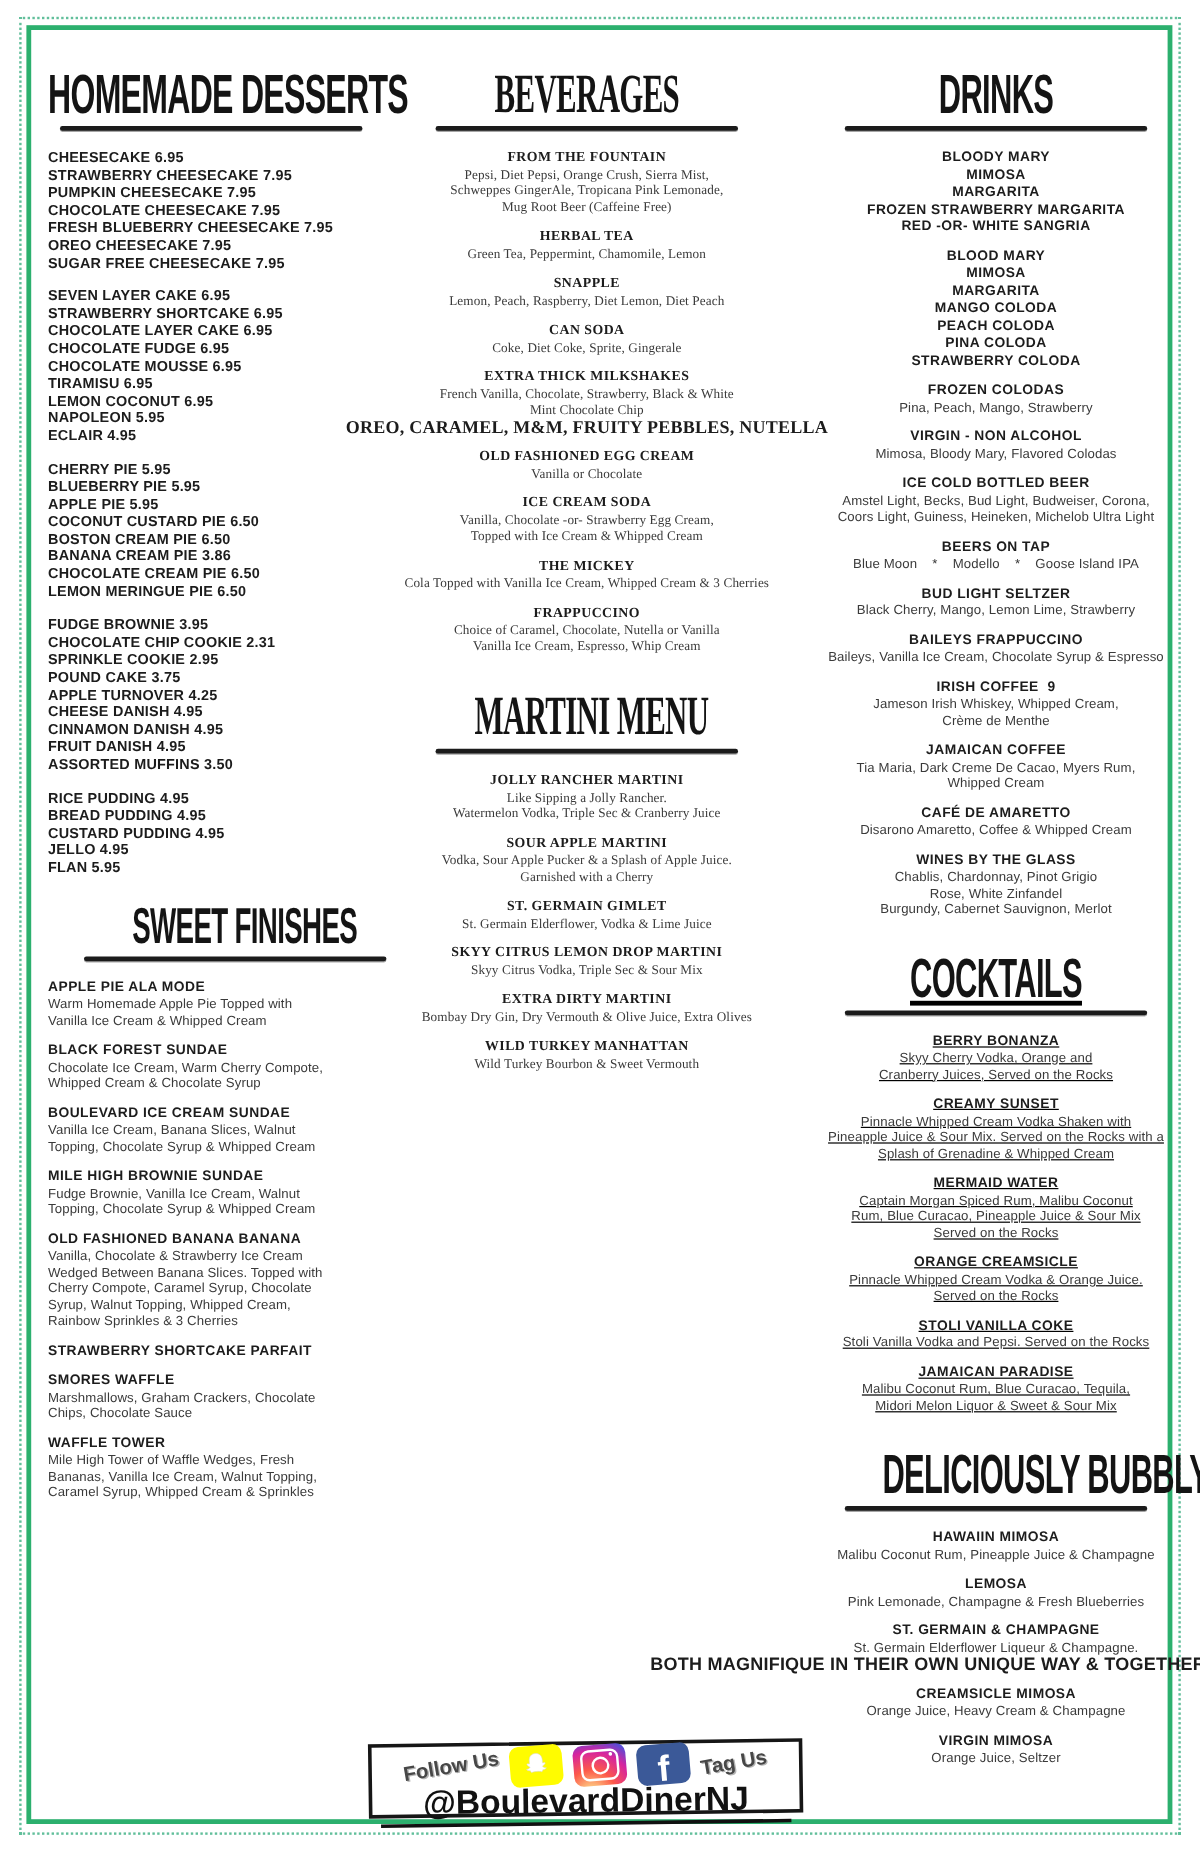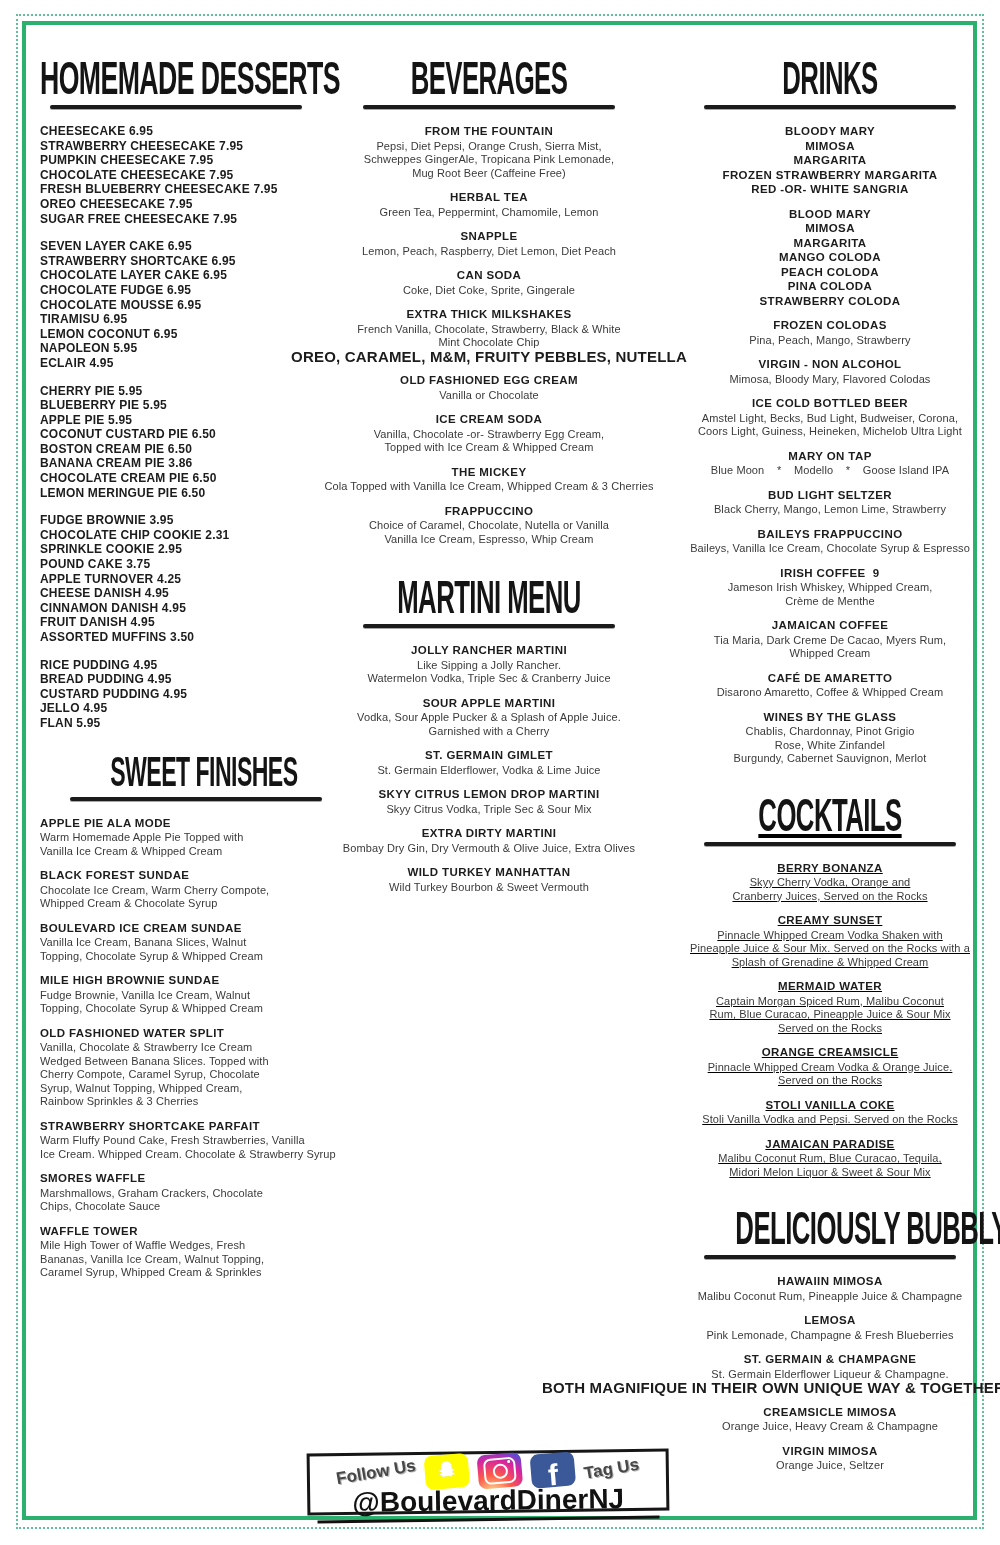--- a/index.html
+++ b/index.html
@@ -3,21 +3,21 @@
 <meta charset="utf-8">
 <style>
   html,body{margin:0;padding:0;background:#fff;}
   body{width:1000px;height:1545px;font-family:"Liberation Sans",sans-serif;position:relative;}
   .page{position:relative;width:1000px;height:1545px;background:#fff;overflow:hidden;}
   .border-dotted{position:absolute;top:14px;left:16px;right:16px;bottom:16px;border:2px dotted var(--border-green-dotted,#62bf9b);pointer-events:none;}
   .border-solid{position:absolute;top:21px;left:22px;right:23px;bottom:25px;border:4px solid var(--border-green,#2cb06e);pointer-events:none;}
   .columns{position:absolute;top:0;left:0;right:0;bottom:0;}
   .col{position:absolute;top:55px;}
   .col-left{left:40px;width:312px;text-align:left;}
-  .col-mid{left:322px;width:334px;text-align:center;}
+  .col-mid{left:322px;width:334px;text-align:center;font-family:Liberation Serif, serif;}
   .col-right{left:661px;width:338px;text-align:center;}
   .sec{margin-bottom:20px;}
   .sec-head{margin-bottom:15px;}
   .sec-title{font-weight:bold;font-size:46px;line-height:1;color:#141414;white-space:nowrap;transform:scaleX(0.56);transform-origin:center top;letter-spacing:-1px;}
   .col-left .sec-homemade-desserts .sec-title{transform-origin:left top;transform:scaleX(0.58);}
   .sec-sweet-finishes .sec-title{font-size:42px;transform:scaleX(0.55);}
   .sec-underline{width:252px;height:4px;background:#1b1b1b;margin:4px auto 0;border-radius:2px/50%;box-shadow:0 1px 0 rgba(0,0,0,.35);}
   .sec-homemade-desserts .sec-underline{margin-left:10px;}
   .group{margin-bottom:13px;}
   .group:last-child{margin-bottom:0;}
@@ -218,35 +218,31 @@
               </div>
             </div>
             <div class="item-block">
               <div class="item-name tline">MILE HIGH BROWNIE SUNDAE</div>
               <div class="item-desc">
                 <div class="tline">Fudge Brownie, Vanilla Ice Cream, Walnut</div>
                 <div class="tline">Topping, Chocolate Syrup &amp; Whipped Cream</div>
               </div>
             </div>
             <div class="item-block">
-              <div class="item-name tline">OLD FASHIONED WATER SPLIT</div>
+              <div class="item-name tline">OLD FASHIONED BANANA BANANA</div>
               <div class="item-desc">
                 <div class="tline">Vanilla, Chocolate &amp; Strawberry Ice Cream</div>
                 <div class="tline">Wedged Between Banana Slices. Topped with</div>
                 <div class="tline">Cherry Compote, Caramel Syrup, Chocolate</div>
                 <div class="tline">Syrup, Walnut Topping, Whipped Cream,</div>
                 <div class="tline">Rainbow Sprinkles &amp; 3 Cherries</div>
               </div>
             </div>
             <div class="item-block">
               <div class="item-name tline">STRAWBERRY SHORTCAKE PARFAIT</div>
-              <div class="item-desc">
-                <div class="tline">Warm Fluffy Pound Cake, Fresh Strawberries, Vanilla</div>
-                <div class="tline">Ice Cream. Whipped Cream. Chocolate &amp; Strawberry Syrup</div>
-              </div>
             </div>
             <div class="item-block">
               <div class="item-name tline">SMORES WAFFLE</div>
               <div class="item-desc">
                 <div class="tline">Marshmallows, Graham Crackers, Chocolate</div>
                 <div class="tline">Chips, Chocolate Sauce</div>
               </div>
             </div>
             <div class="item-block">
               <div class="item-name tline">WAFFLE TOWER</div>
@@ -411,21 +407,21 @@
               </div>
             </div>
             <div class="item-block">
               <div class="item-name tline">ICE COLD BOTTLED BEER</div>
               <div class="item-desc">
                 <div class="tline">Amstel Light, Becks, Bud Light, Budweiser, Corona,</div>
                 <div class="tline">Coors Light, Guiness, Heineken, Michelob Ultra Light</div>
               </div>
             </div>
             <div class="item-block">
-              <div class="item-name tline">MARY ON TAP</div>
+              <div class="item-name tline">BEERS ON TAP</div>
               <div class="item-desc">
                 <div class="tline">Blue Moon&nbsp;&nbsp;&nbsp;&nbsp;*&nbsp;&nbsp;&nbsp;&nbsp;Modello&nbsp;&nbsp;&nbsp;&nbsp;*&nbsp;&nbsp;&nbsp;&nbsp;Goose Island IPA</div>
               </div>
             </div>
             <div class="item-block">
               <div class="item-name tline">BUD LIGHT SELTZER</div>
               <div class="item-desc">
                 <div class="tline">Black Cherry, Mango, Lemon Lime, Strawberry</div>
               </div>
             </div>

